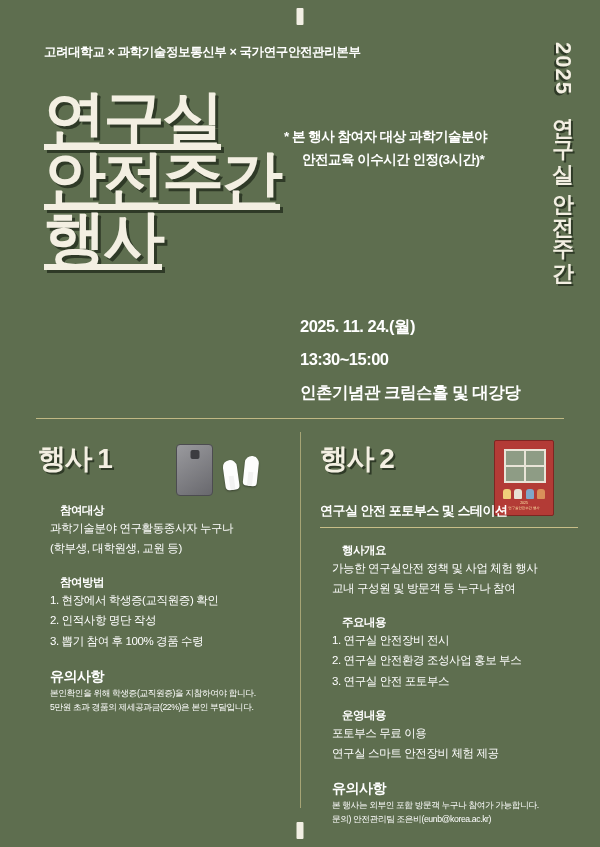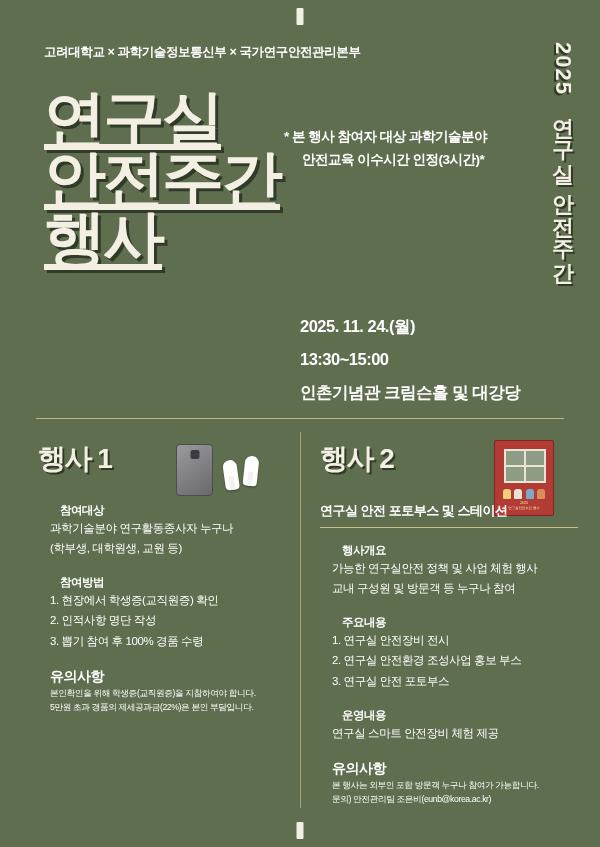--- a/index.html
+++ b/index.html
@@ -360,20 +360,21 @@
     <div class="val">
       <div>1. 연구실 안전장비 전시</div>
       <div>2. 연구실 안전환경 조성사업 홍보 부스</div>
       <div>3. 연구실 안전 포토부스</div>
     </div>
   </div>
 
   <div class="row">
     <div class="lab">운영내용</div>
     <div class="val">
+      <div>포토부스 무료 이용</div>
       <div>연구실 스마트 안전장비 체험 제공</div>
     </div>
   </div>
 
   <div class="row small">
     <div class="lab">유의사항</div>
     <div class="val">
       <div>본 행사는 외부인 포함 방문객 누구나 참여가 가능합니다.</div>
       <div>문의) 안전관리팀 조은비(eunb@korea.ac.kr)</div>
     </div>

